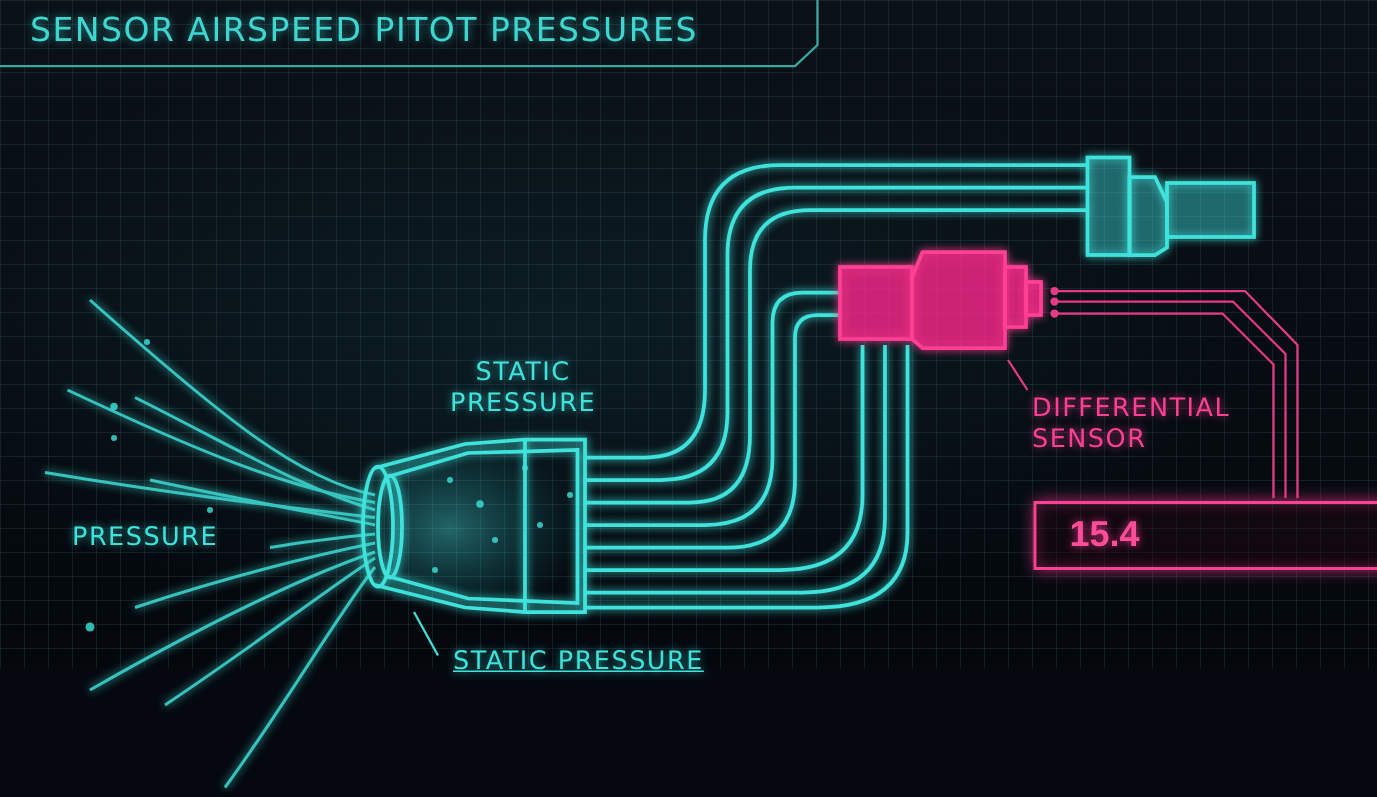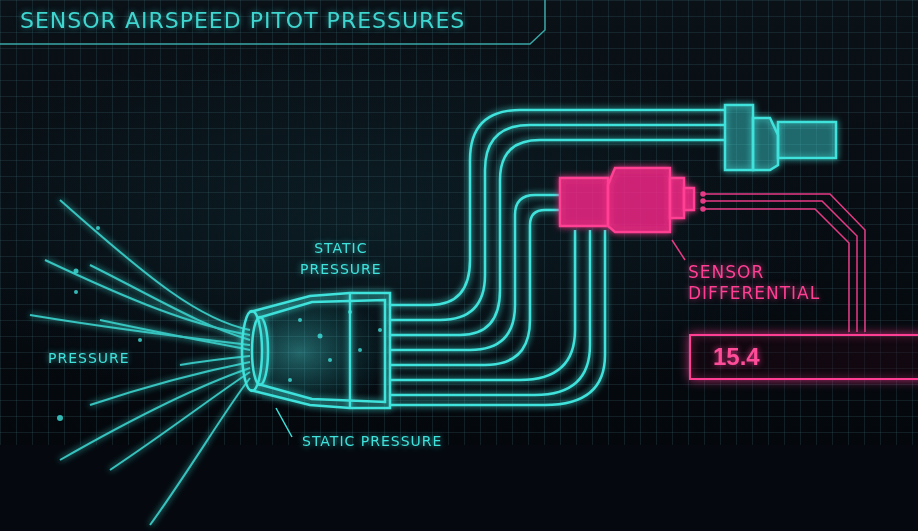--- a/index.html
+++ b/index.html
@@ -9,21 +9,21 @@
       radial-gradient(ellipse at 40% 50%, rgba(20,60,70,0.35), rgba(0,0,0,0) 60%),
       linear-gradient(#0a1117,#04080d);}
   .grid{position:absolute;inset:0;
     background-image:
       linear-gradient(rgba(80,130,140,0.18) 1px, transparent 1px),
       linear-gradient(90deg, rgba(80,130,140,0.18) 1px, transparent 1px);
     background-size:16px 16px;}
   svg.art{position:absolute;left:0;top:0;}
   .title{position:absolute;left:20px;top:8px;color:#3fd6d0;font-size:22px;letter-spacing:1px;
     font-family:"DejaVu Sans",sans-serif;text-shadow:0 0 6px rgba(60,220,220,0.6);}
-  .lbl{position:absolute;color:#3fe3dc;font-size:14px;letter-spacing:1px;line-height:21px;text-align:center;
+  .lbl{position:absolute;color:#3fe3dc;font-size:17px;letter-spacing:1px;line-height:21px;text-align:center;
     text-shadow:0 0 6px rgba(60,230,230,0.7);}
   .lbl-pink{position:absolute;color:#ff3f93;font-size:17px;letter-spacing:1px;line-height:21px;
     text-shadow:0 0 6px rgba(255,60,150,0.7);}
   .readout{position:absolute;left:689px;top:334px;width:240px;height:46px;border:2px solid #ff3f93;
     box-shadow:0 0 10px rgba(255,60,150,0.7), inset 0 0 10px rgba(255,60,150,0.3);
     background:rgba(40,5,20,0.35);display:flex;align-items:center;padding-left:14px;box-sizing:border-box;
     color:#ff4d9a;font-family:"Liberation Sans Narrow","Liberation Sans",sans-serif;font-size:24px;white-space:nowrap;
     text-shadow:0 0 6px rgba(255,60,150,0.8);}
   .readout .val{font-weight:bold;margin-left:8px;}
 </style>
@@ -127,24 +127,24 @@
 
   <div class="lbl" style="left:48px;top:348px;">
     <div>PRESSURE</div>
   </div>
 
   <div class="lbl" style="left:300px;top:238px;">
     <div>STATIC</div>
     <div>PRESSURE</div>
   </div>
 
-  <div class="lbl" style="left:302px;top:431px;">STATIC PRESSURE</div>
+  <div class="lbl" style="left:302px;top:431px;text-decoration:underline;">STATIC PRESSURE</div>
 
   <div class="lbl-pink" style="left:688px;top:262px;">
+    <div>DIFFERENTIAL</div>
     <div>SENSOR</div>
-    <div>DIFFERENTIAL</div>
   </div>
 
   <div class="readout">
     <span class="val">15.4</span>
 
   </div>
 </div>
 
 </body></html>

